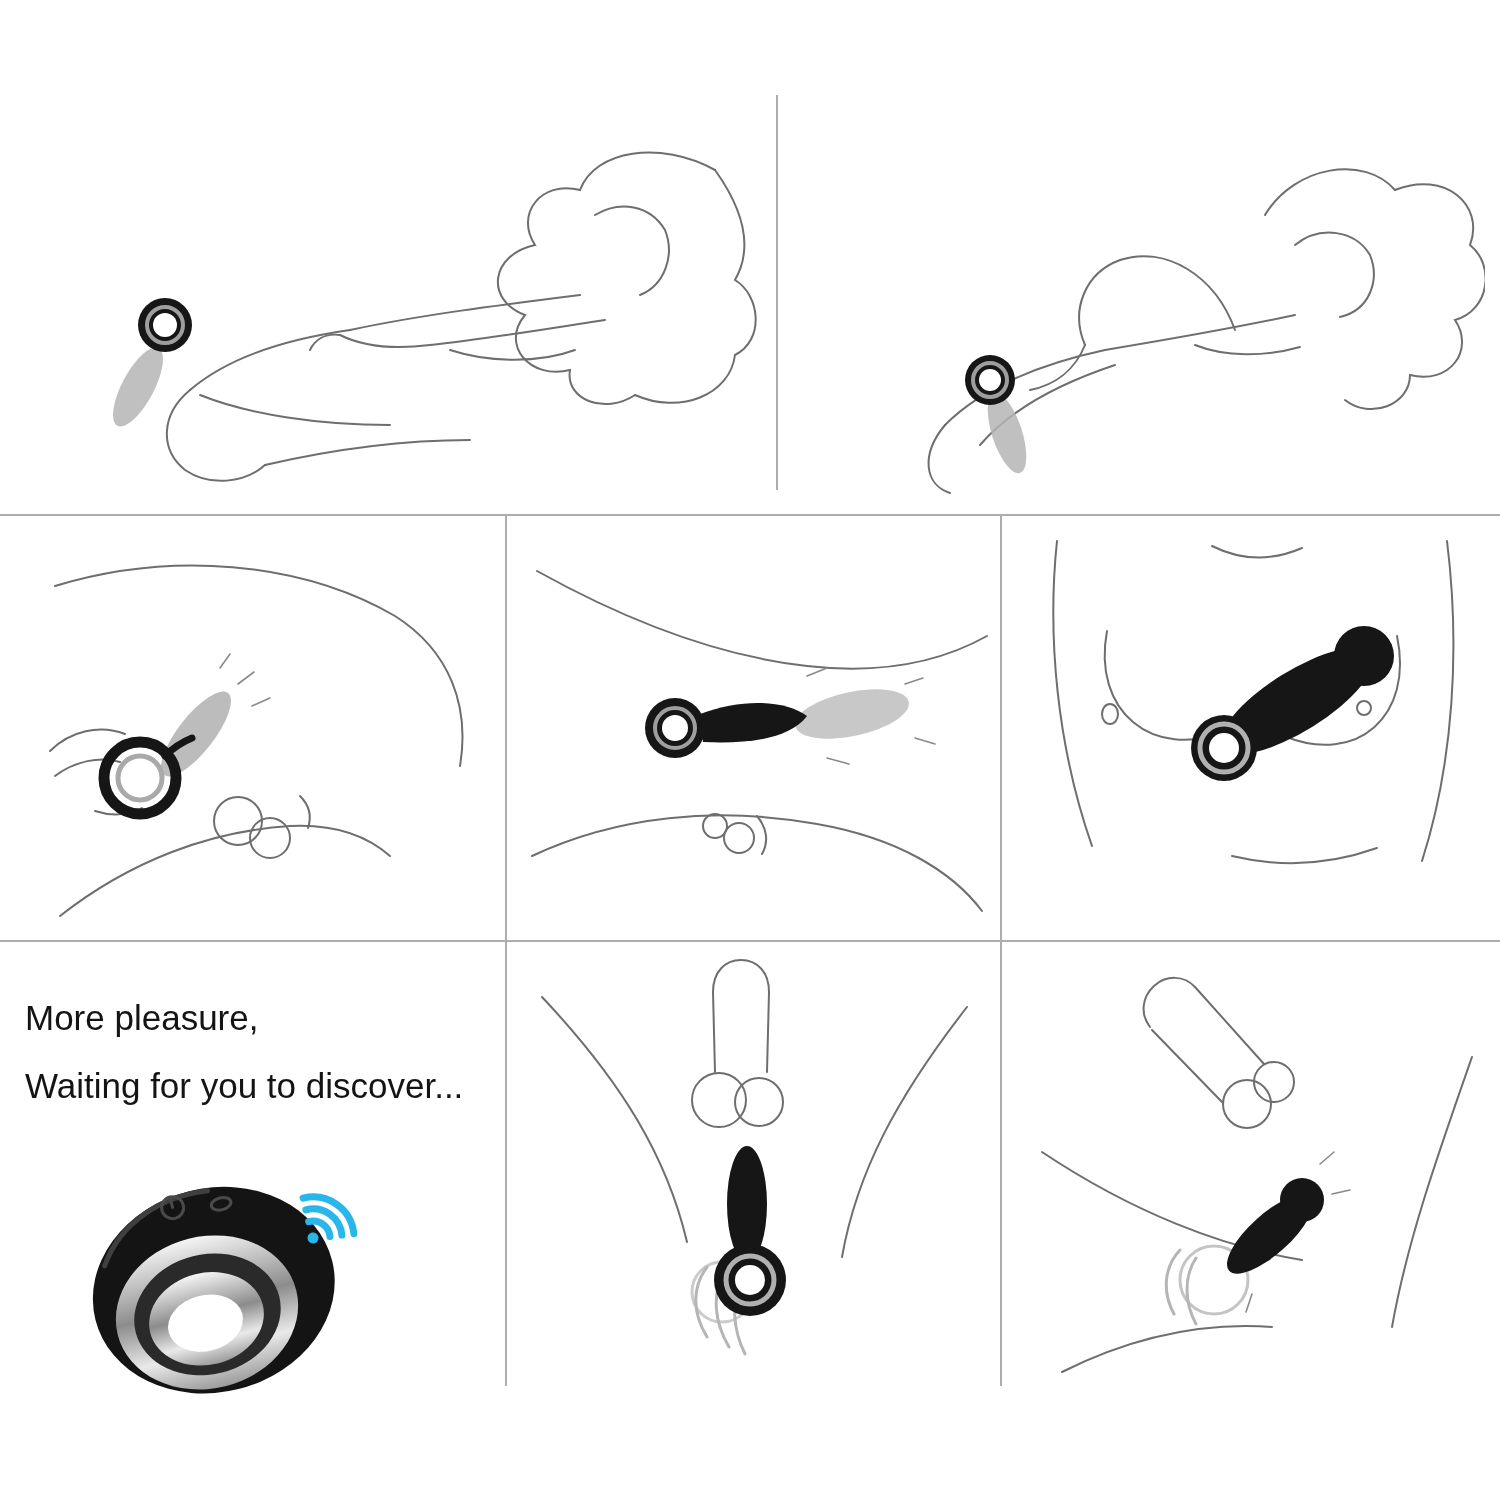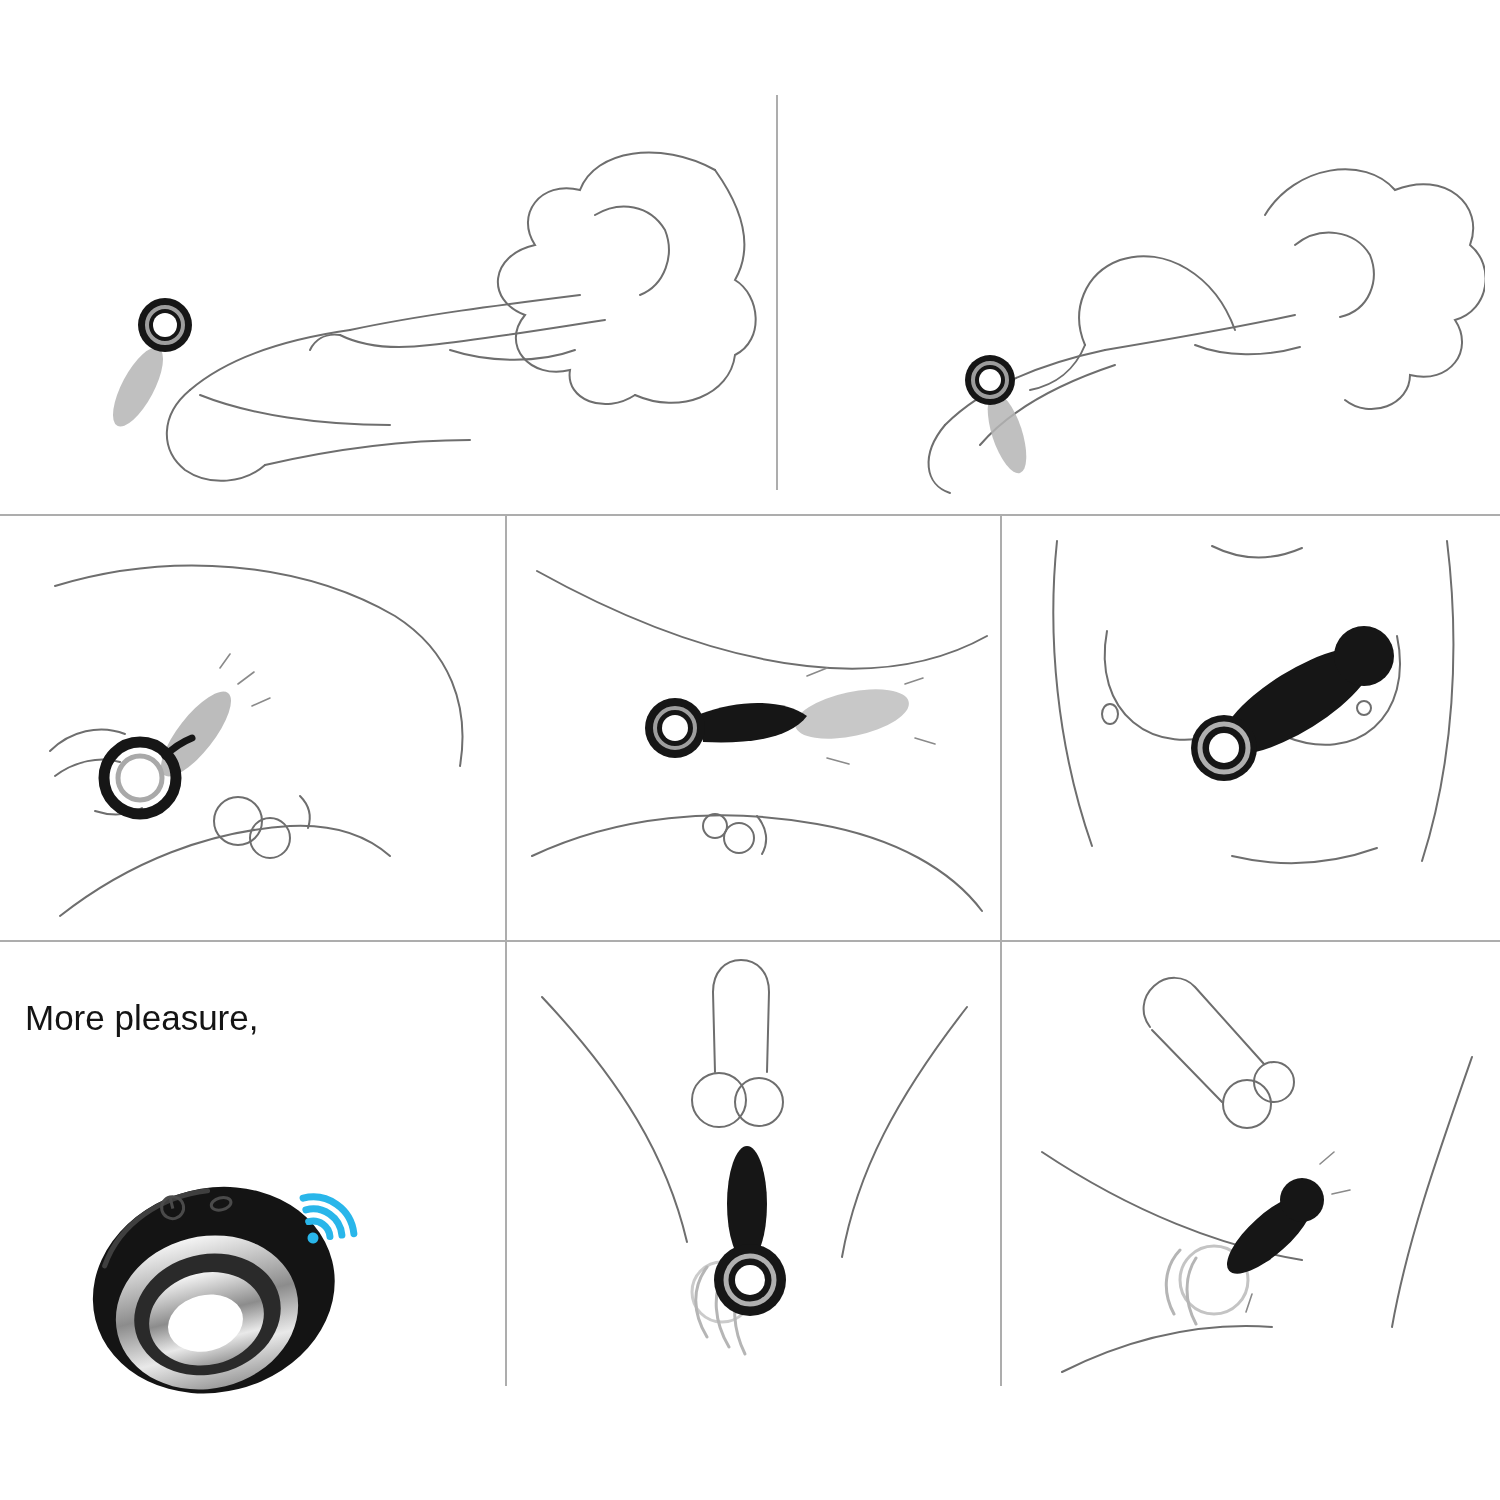--- a/index.html
+++ b/index.html
@@ -133,20 +133,21 @@
         <circle cx="362" cy="140" r="30" fill="#161616"></circle>
         <circle cx="222" cy="232" r="33" fill="#161616"></circle>
         <circle cx="222" cy="232" r="24" fill="none" stroke="#b0b0b0" stroke-width="5"></circle>
         <circle cx="222" cy="232" r="15" fill="#ffffff"></circle>
       </g>
     </svg>
   </div>
 
   <div class="tagline">
     <p>More pleasure,</p>
+    <p>Waiting for you to discover...</p>
   </div>
 
   <div class="panel" style="left:45px;top:1130px;">
     <svg width="340" height="350" viewBox="0 0 340 350">
       <defs>
         <linearGradient id="g-chrome" x1="0" y1="0" x2="0" y2="1">
           <stop offset="0" stop-color="#f4f4f4"></stop>
           <stop offset="0.45" stop-color="#8c8c8c"></stop>
           <stop offset="0.75" stop-color="#e9e9e9"></stop>
           <stop offset="1" stop-color="#9c9c9c"></stop>

